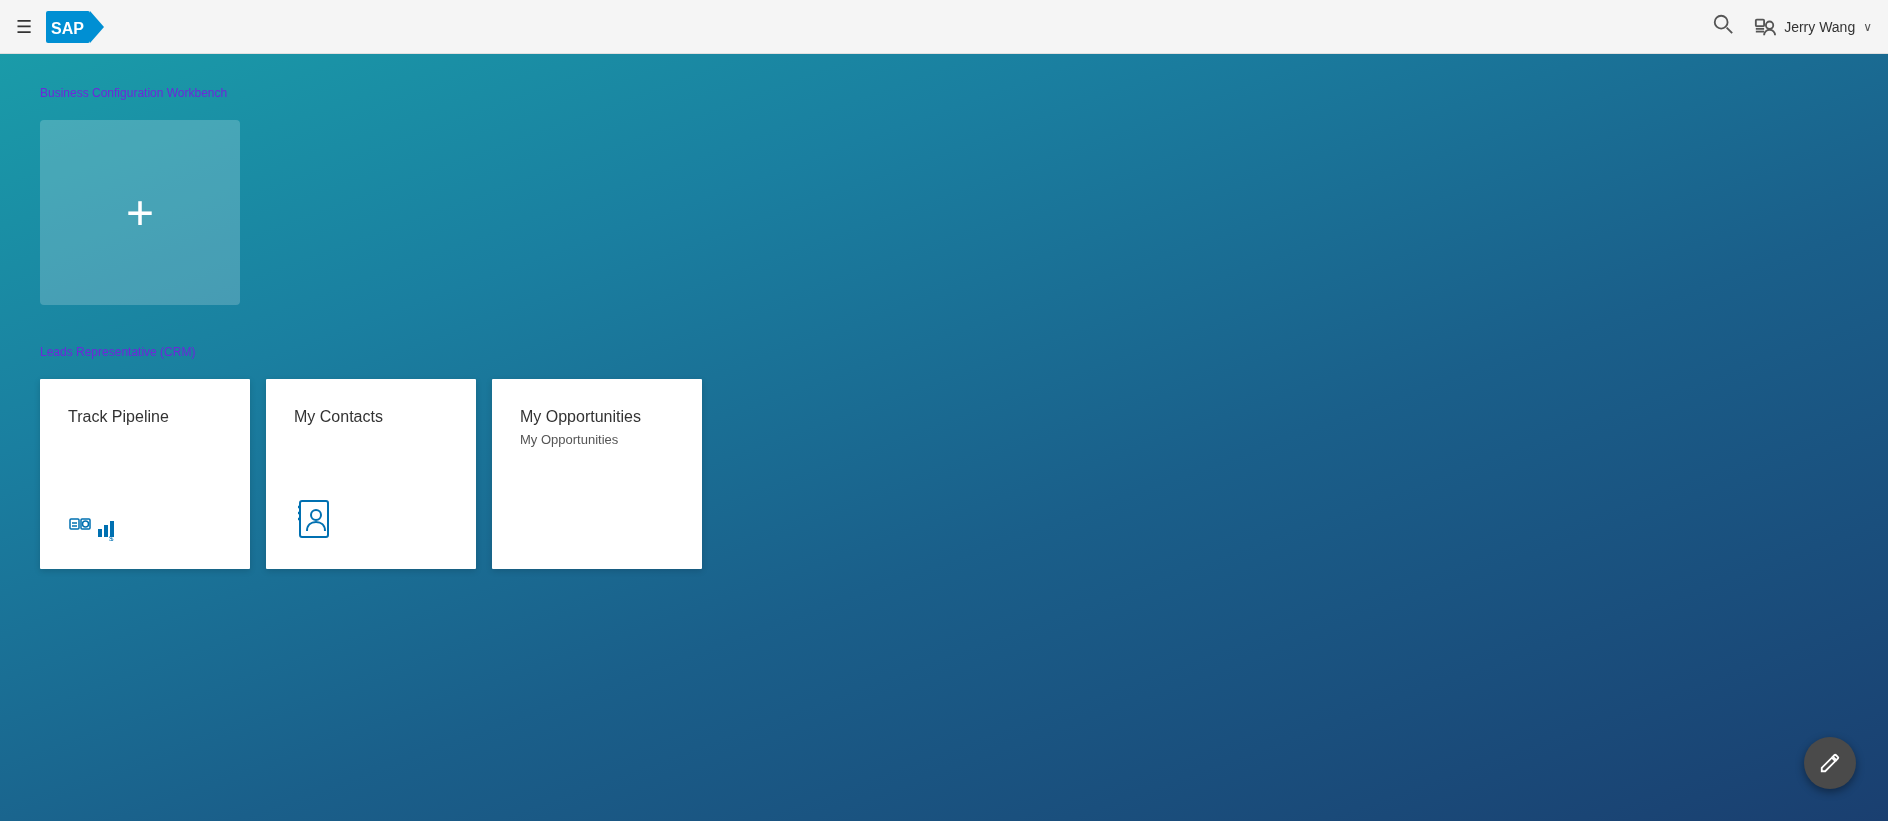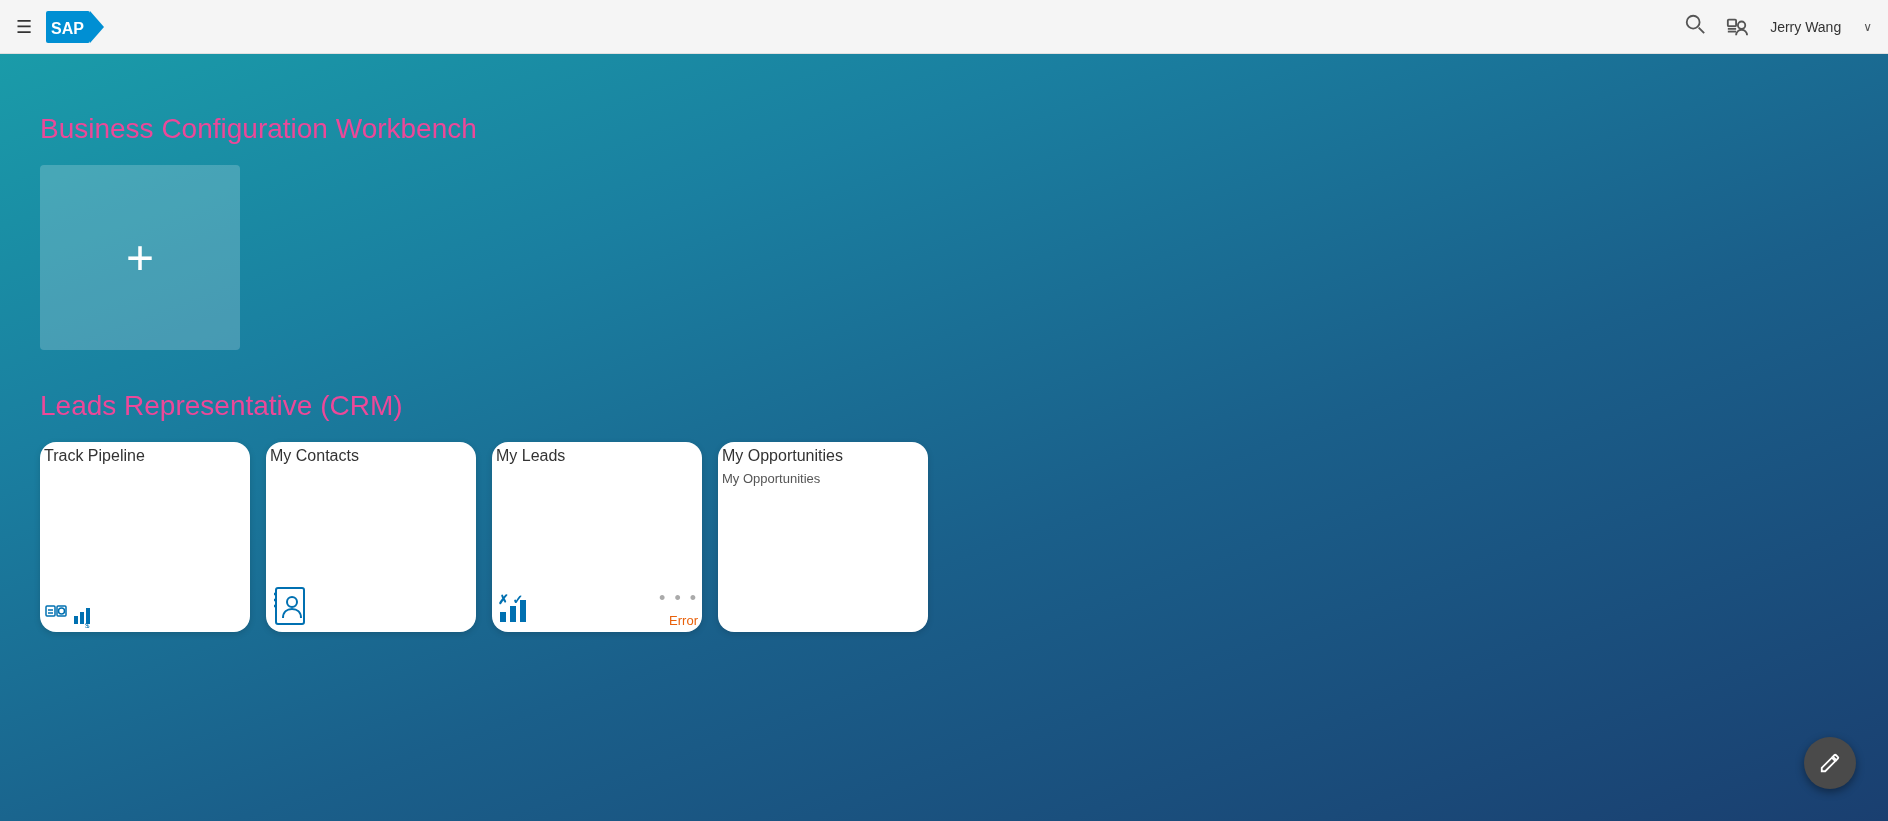--- a/index.html
+++ b/index.html
@@ -39,44 +39,43 @@
       gap: 20px;
     }
     .search-icon-btn {
       font-size: 20px;
       color: #555;
       cursor: pointer;
     }
     .user-section {
       display: flex;
       align-items: center;
-      gap: 22px;
+      gap: 8px;
       cursor: pointer;
     }
     .user-name {
       font-size: 14px;
       color: #333;
     }
     .chevron-down {
       font-size: 12px;
       color: #555;
     }
 
     
     .main-content {
       padding: 32px 40px;
     }
 
     
     .section-title {
-      font-size: 28px;
-      color: #ec4899;
+      font-size: 12px;
+      color: #6d28d9;
       font-weight: 400;
       margin-bottom: 20px;
-      margin-top: 27px;
     }
 
     .add-tile {
       width: 200px;
       height: 185px;
       background: rgba(255,255,255,0.2);
       border-radius: 4px;
       display: flex;
       align-items: center;
       justify-content: center;
@@ -94,22 +93,22 @@
     .tiles-row {
       display: flex;
       gap: 16px;
       flex-wrap: wrap;
     }
 
     .tile {
       width: 210px;
       height: 190px;
       background: #fff;
-      border-radius: 16px;
-      padding: 4px;
+      border-radius: 1px;
+      padding: 28px;
       display: flex;
       flex-direction: column;
       justify-content: space-between;
       cursor: pointer;
       box-shadow: 0 2px 6px rgba(0,0,0,0.15);
       position: relative;
     }
 
     .tile-title {
       font-size: 16px;
@@ -243,37 +242,20 @@
             <rect x="6" y="4" width="28" height="36" rx="2" fill="none" stroke="#0070b1" stroke-width="2"></rect>
             <line x1="6" y1="10" x2="4" y2="10" stroke="#0070b1" stroke-width="2.5"></line>
             <line x1="6" y1="16" x2="4" y2="16" stroke="#0070b1" stroke-width="2.5"></line>
             <line x1="6" y1="22" x2="4" y2="22" stroke="#0070b1" stroke-width="2.5"></line>
             <circle cx="22" cy="18" r="5" fill="none" stroke="#0070b1" stroke-width="2"></circle>
             <path d="M13 34 c0-6 4-9 9-9s9 3 9 9" fill="none" stroke="#0070b1" stroke-width="2"></path>
           </svg>
         </div>
       </div>
 
-      <div class="tile">
-        <div class="tile-title">My Leads</div>
-        <div class="tile-icon-area">
-          <div style="display:flex; flex-direction:column; gap:4px;">
-            <svg width="44" height="44" viewBox="0 0 44 44">
-              <text x="2" y="20" font-size="13" fill="#0070b1" font-family="Arial" font-weight="bold">✗ ✓</text>
-              <rect x="4" y="28" width="6" height="10" fill="#0070b1"></rect>
-              <rect x="14" y="22" width="6" height="16" fill="#0070b1"></rect>
-              <rect x="24" y="16" width="6" height="22" fill="#0070b1"></rect>
-            </svg>
-          </div>
-          <div style="display:flex; flex-direction:column; align-items:flex-end; justify-content:flex-end; gap:4px;">
-            <span class="tile-dots">• • •</span>
-            <span class="error-text">Error</span>
-          </div>
-        </div>
-      </div>
 
       <div class="tile">
         <div>
           <div class="tile-title">My Opportunities</div>
           <div class="tile-subtitle">My Opportunities</div>
         </div>
         <div class="tile-icon-area">
         </div>
       </div>
 

